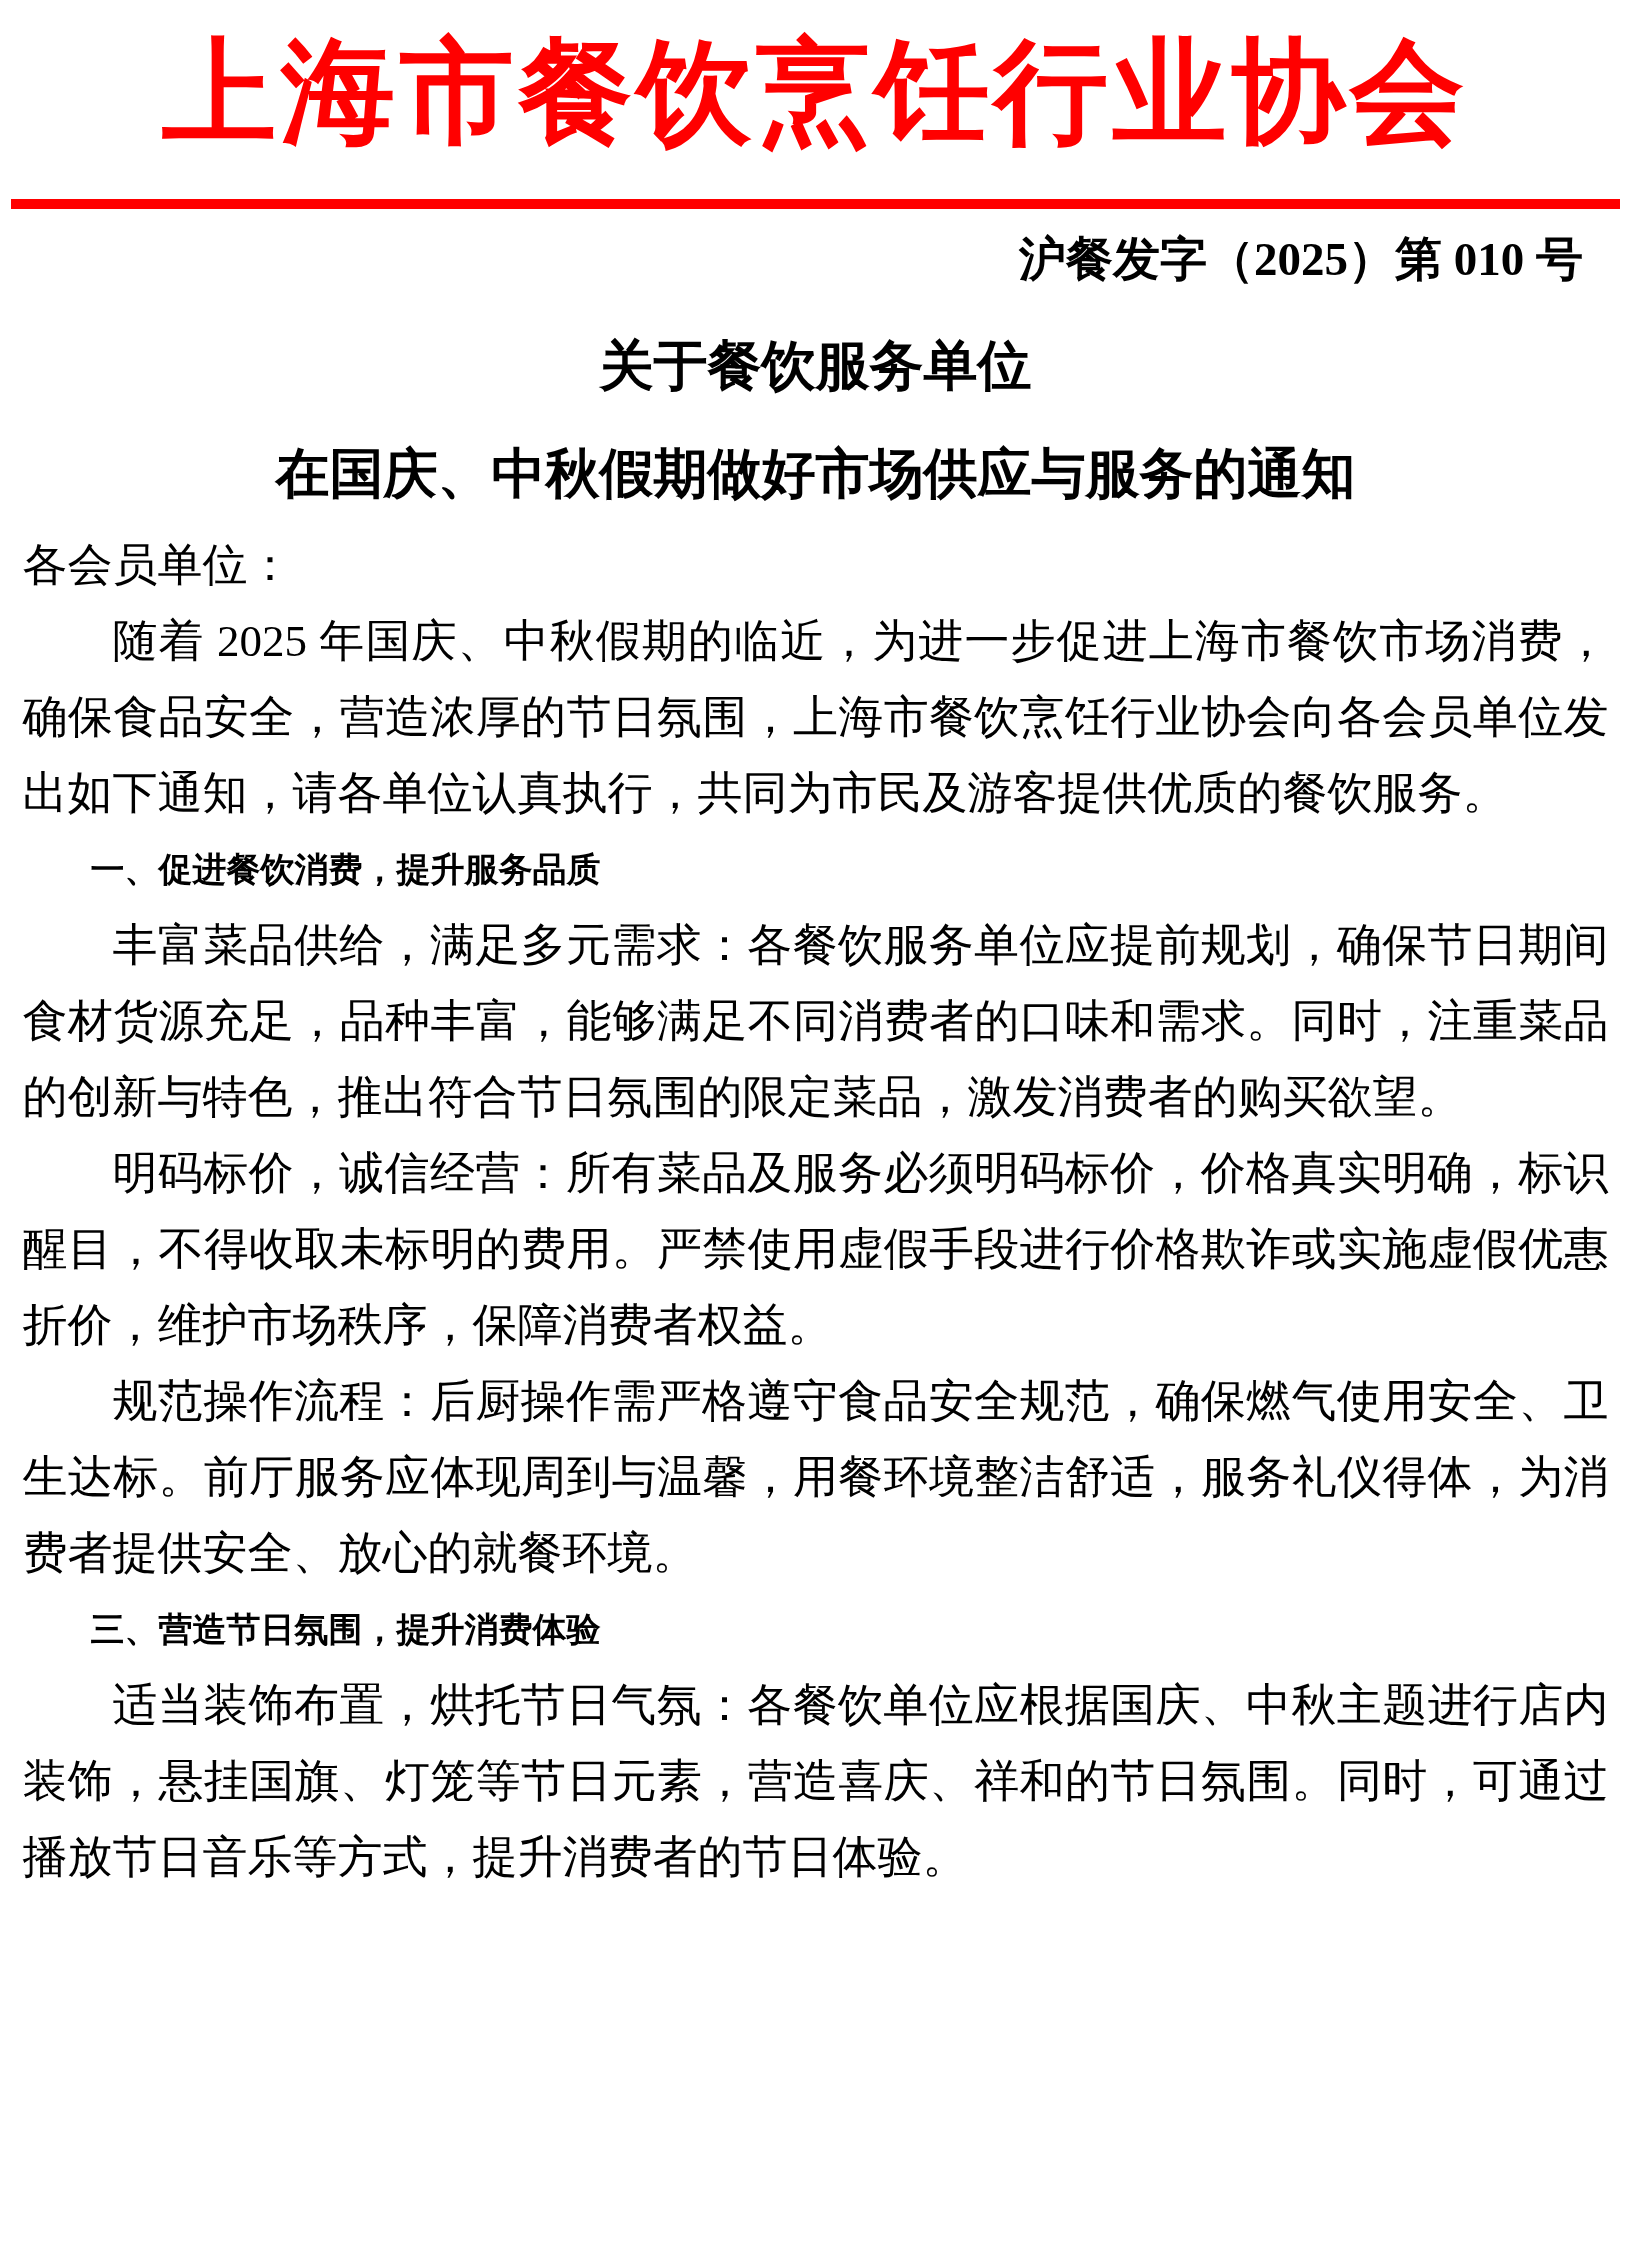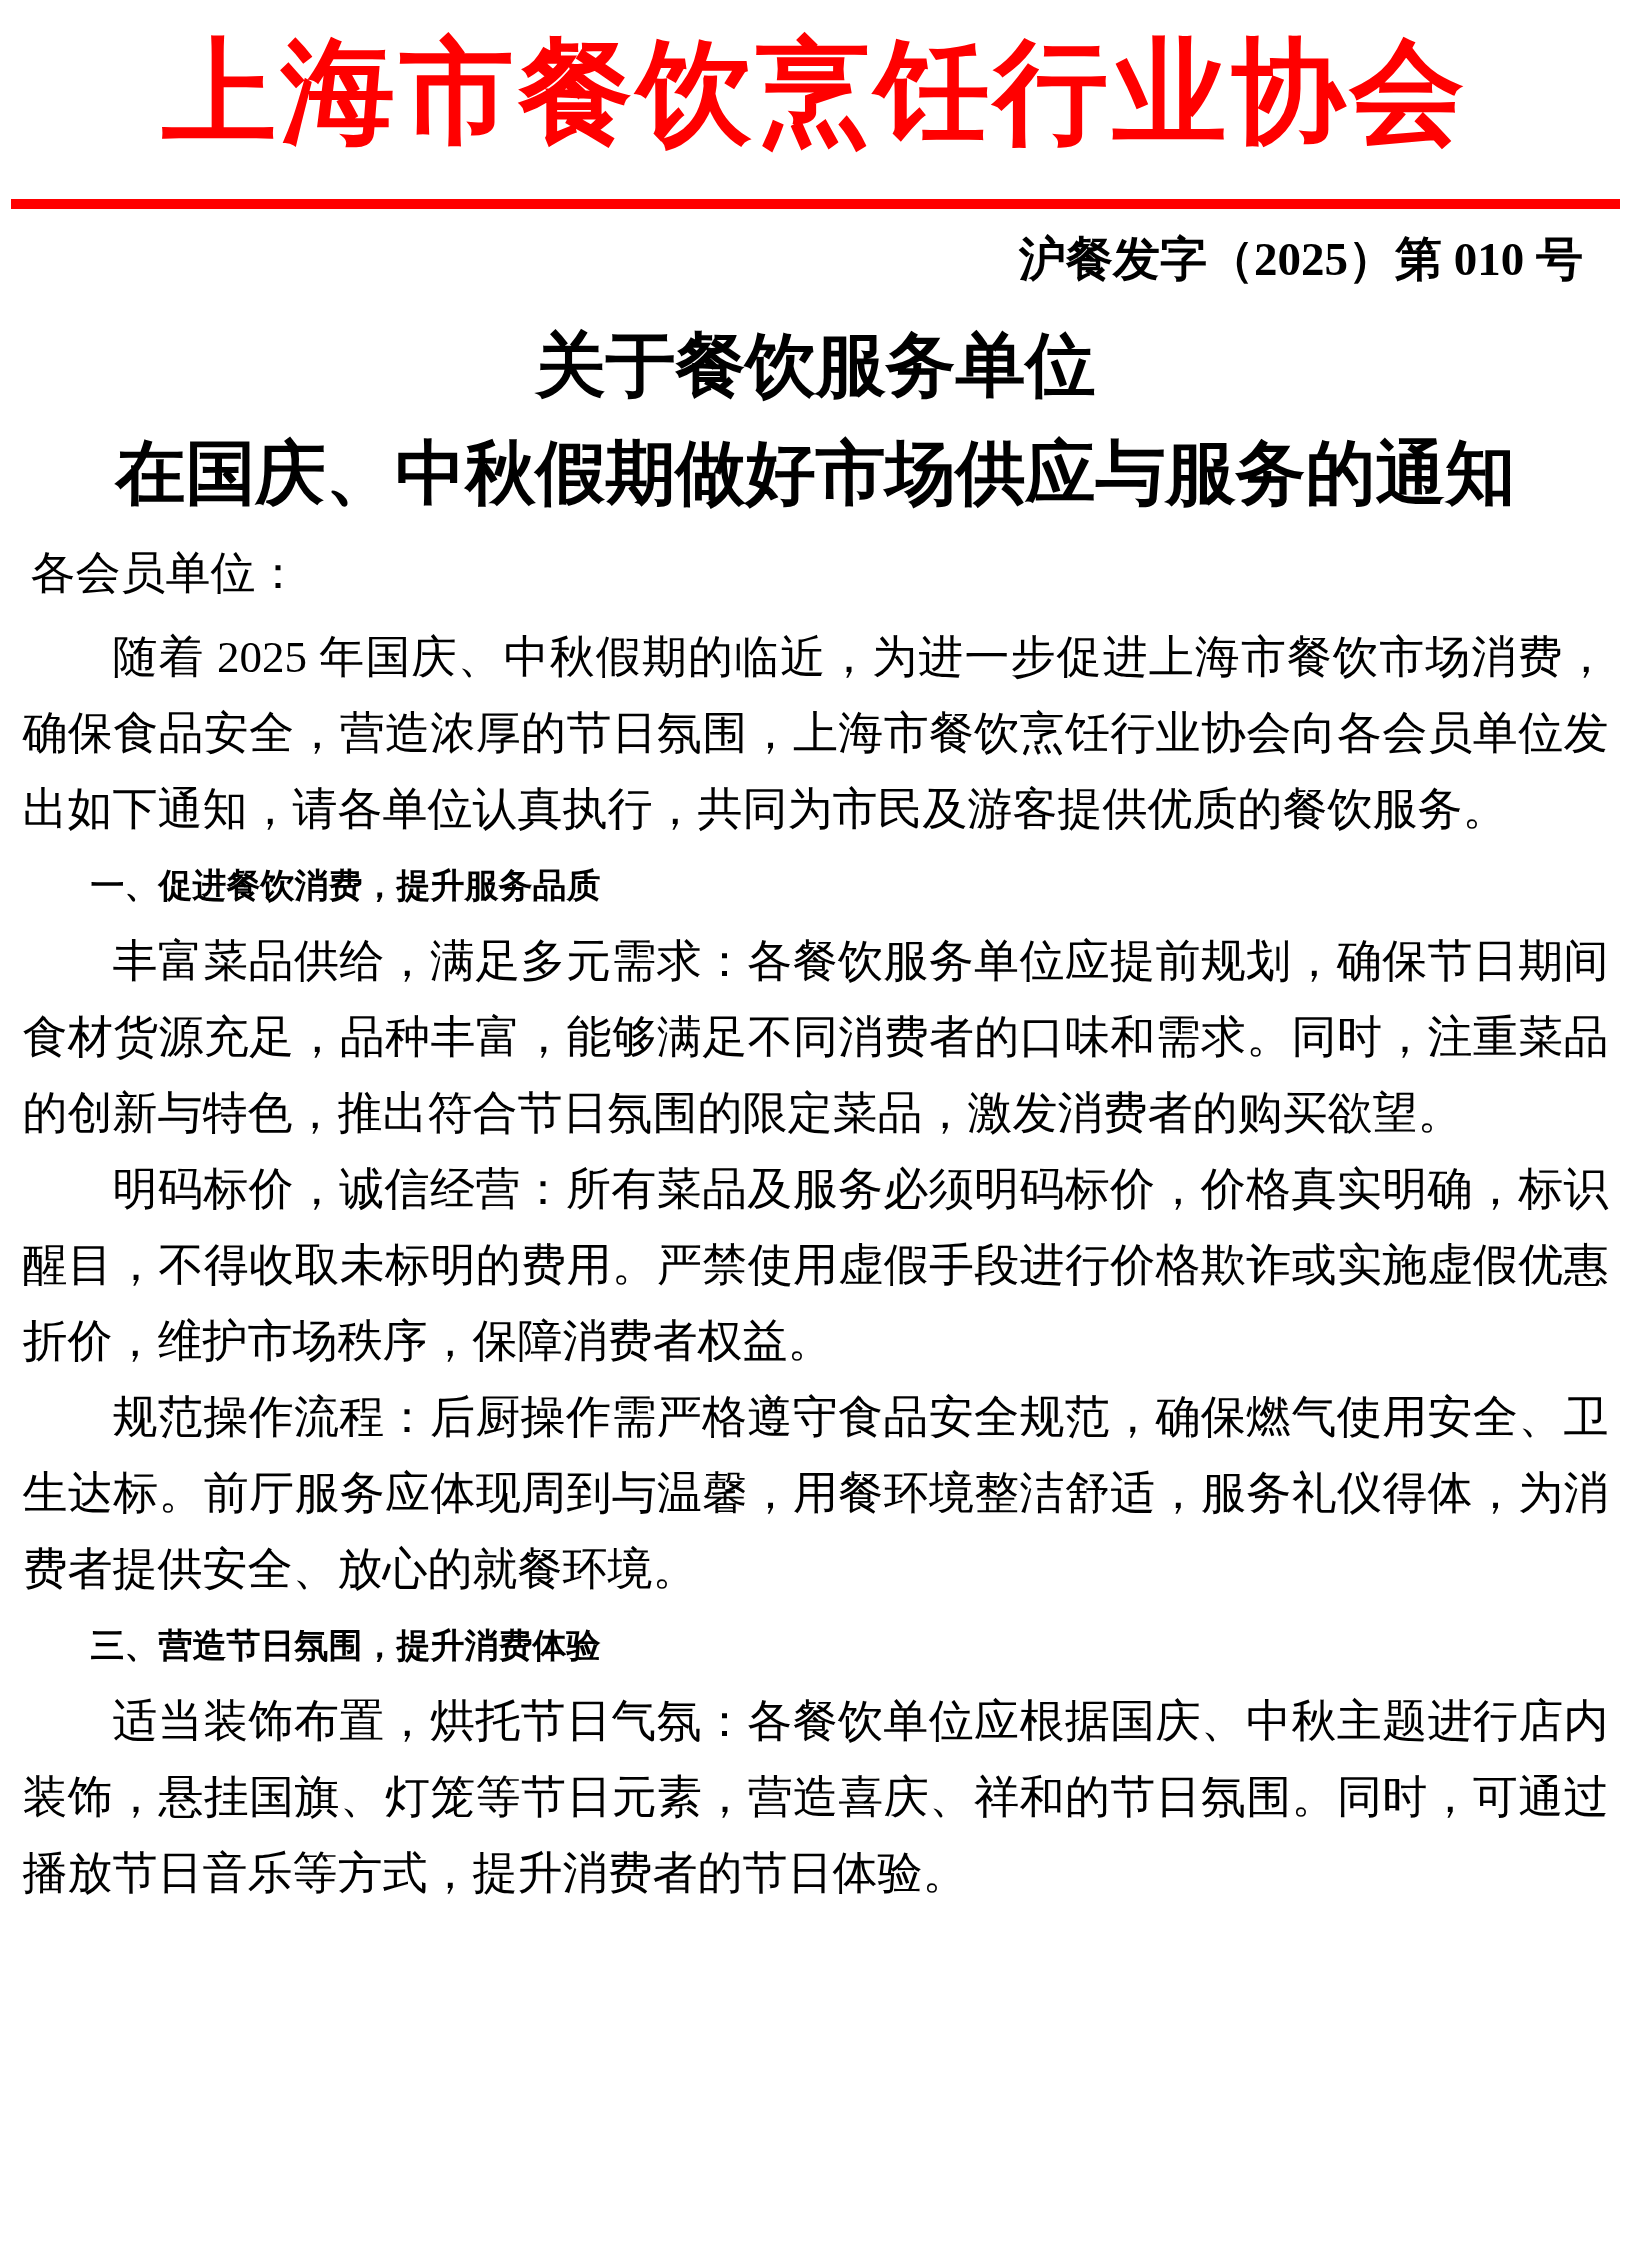--- a/index.html
+++ b/index.html
@@ -40,35 +40,35 @@
     font-weight: bold;
     font-family: "Liberation Serif", serif;
     padding-left: 24px;
   }
   
   .title {
     margin: 14.4px 0 0 0;
     text-align: center;
     font-family: "Liberation Sans", sans-serif;
     font-weight: bold;
-    font-size: 70px;
+    font-size: 54px;
     line-height: 108px;
   }
   .title-line { display: block; }
   
   main {
     display: block;
     margin: 13px 22.5px 0 22.5px;
     font-size: 45px;
     line-height: 76px;
     text-align: justify;
     text-justify: inter-ideograph;
   }
   .salutation {
-    margin: 8px;
+    margin: 0;
     text-indent: 0;
   }
   .para {
     margin: 0;
     text-indent: 2em;
   }
   .heading {
     margin: 0;
     text-indent: 2em;
     font-size: 34px;

